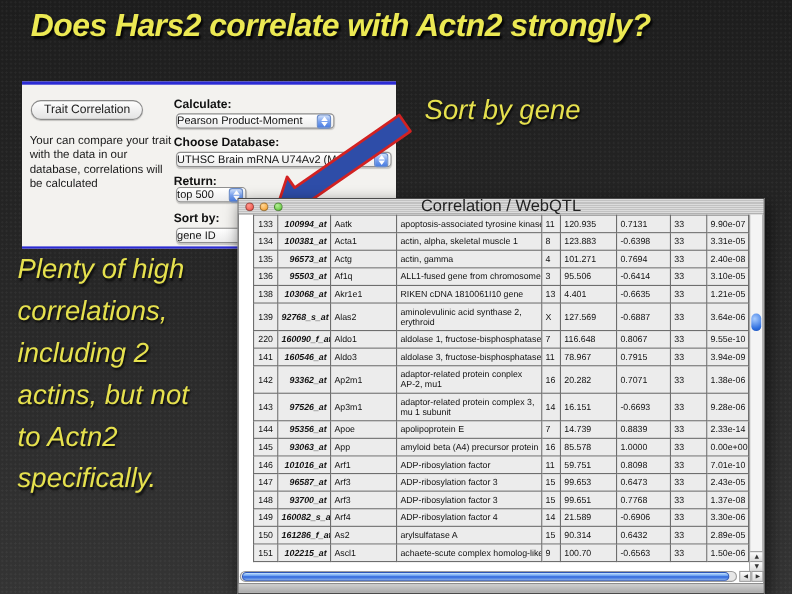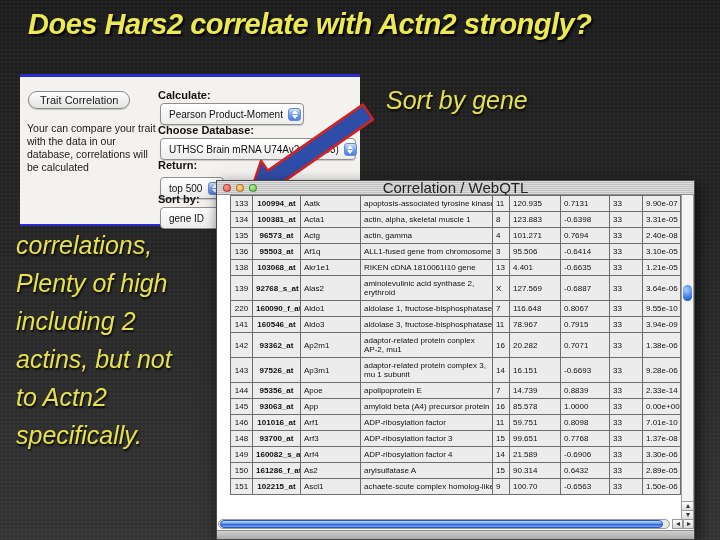--- a/index.html
+++ b/index.html
@@ -44,23 +44,23 @@
     position:absolute; left:8px; top:14px; padding:2px 11px;
     font-size:11px; color:#222; background:linear-gradient(#fefefe,#e3e3e3);
     border:1px solid #8a8a8a; border-radius:10px; box-shadow:0 1px 1px rgba(0,0,0,.2);
   }
   .form-desc {
     position:absolute; left:7px; top:45px; width:134px;
     font-size:10.5px; line-height:13px; color:#1a1a1a;
   }
   .flabel { position:absolute; left:138px; font-size:11px; font-weight:bold; color:#111; white-space:nowrap; }
   .pp {
-    position:absolute; left:140px; height:22px; display:flex; align-items:center;
+    position:absolute; left:140px; height:14px; display:flex; align-items:center;
     background:linear-gradient(#ffffff,#ececec); border:1px solid #8f8f8f; border-radius:4px;
-    padding-left:8px; padding-right:2px; box-shadow:0 1px 1px rgba(0,0,0,.18);
+    padding-left:0; padding-right:2px; box-shadow:0 1px 1px rgba(0,0,0,.18);
   }
   .pp .txt { font-size:10px; color:#111; white-space:nowrap; flex:1; }
   .stepper {
     width:13px; height:13px; margin-left:5px; border-radius:3px;
     background:linear-gradient(#cfe0fb 0%, #79a1ee 50%, #4b7ee2 100%);
     border:1px solid #6a8cc9; display:flex; flex-direction:column; align-items:center; justify-content:center; gap:1px;
     flex:0 0 auto;
   }
   .tri-up { width:0; height:0; border-left:3px solid transparent; border-right:3px solid transparent; border-bottom:4px solid #fff; }
   .tri-dn { width:0; height:0; border-left:3px solid transparent; border-right:3px solid transparent; border-top:4px solid #fff; }
@@ -93,21 +93,21 @@
     overflow:hidden; background:#fff;
   }
   table.corr { border-collapse:collapse; table-layout:fixed; width:450px; font-size:8px; }
   table.corr td {
     border:1px solid #6e6e6e; background:#ececec; color:#111;
     padding:1px 3px; vertical-align:middle; overflow:hidden; line-height:9px;
   }
   table.corr tr { height:16px;margin-top:16px; }
   table.corr tr.tall { height:25px; }
   td.c0 { width:22px; text-align:center; }
-  td.c1 { width:48px; text-align:center; color:#2323cc; font-weight:bold; white-space:nowrap; }
+  td.c1 { width:48px; text-align:right; color:#2323cc; font-weight:bold; white-space:nowrap;font-style:italic; }
   td.c2 { width:60px; color:#2323cc; white-space:nowrap; }
   td.c3 { width:132px; white-space:nowrap; }
   tr.tall td.c3 { white-space:normal; }
   td.c4 { width:17px; }
   td.c5 { width:51px; white-space:nowrap; }
   td.c6 { width:49px; color:#2334cc; white-space:nowrap; }
   td.c7 { width:33px; }
   td.c8 { width:38px; white-space:nowrap; }
 
   .vscroll {
@@ -169,21 +169,21 @@
     <div class="flabel" style="top:47px">Choose Database:</div>
     <div class="pp" style="top:61px; width:196px;">
       <span class="txt">UTHSC Brain mRNA U74Av2 (May03)</span>
       <span class="stepper">
           <span class="tri-up"></span>
           <span class="tri-dn"></span>
         </span>
     </div>
 
     <div class="flabel" style="top:82px">Return:</div>
-    <div class="pp" style="top:100px; width:64px;">
+    <div class="pp" style="top:93px; width:64px;">
       <span class="txt">top 500</span>
       <span class="stepper">
           <span class="tri-up"></span>
           <span class="tri-dn"></span>
         </span>
     </div>
 
     <div class="flabel" style="top:116px">Sort by:</div>
     <div class="pp" style="top:130px; width:86px;">
       <span class="txt">gene ID</span>
@@ -194,22 +194,22 @@
     </div>
   </div>
 
   <svg class="big-arrow" width="140" height="110" viewBox="0 0 140 110">
     <polygon points="122.9,6.6 27.9,72.6 21,62.8 10,96 45,97.2 38.1,87.4 133.1,21.4" fill="#2e4da8" stroke="#d22222" stroke-width="2.5" stroke-linejoin="round"></polygon>
   </svg>
 
   <div class="sort-by-gene">Sort by gene</div>
 
   <div class="yellow-note">
+    <span>Plenty of high</span>
     <span>correlations,</span>
-    <span>Plenty of high</span>
     <span>including 2</span>
     <span>actins, but not</span>
     <span>to Actn2</span>
     <span>specifically.</span>
   </div>
 
   <div class="tbl-window">
     <div class="titlebar">
       <span class="win-title">Correlation / WebQTL</span>
       <span class="lights">
@@ -357,20 +357,31 @@
             <tr>
               <td class="c0">146</td>
               <td class="c1">101016_at</td>
               <td class="c2">Arf1</td>
               <td class="c3">ADP-ribosylation factor</td>
               <td class="c4">11</td>
               <td class="c5">59.751</td>
               <td class="c6">0.8098</td>
               <td class="c7">33</td>
               <td class="c8">7.01e-10</td>
+            </tr>
+            <tr>
+              <td class="c0">147</td>
+              <td class="c1">96587_at</td>
+              <td class="c2">Arf3</td>
+              <td class="c3">ADP-ribosylation factor 3</td>
+              <td class="c4">15</td>
+              <td class="c5">99.653</td>
+              <td class="c6">0.6473</td>
+              <td class="c7">33</td>
+              <td class="c8">2.43e-05</td>
             </tr>
             <tr>
               <td class="c0">148</td>
               <td class="c1">93700_at</td>
               <td class="c2">Arf3</td>
               <td class="c3">ADP-ribosylation factor 3</td>
               <td class="c4">15</td>
               <td class="c5">99.651</td>
               <td class="c6">0.7768</td>
               <td class="c7">33</td>

